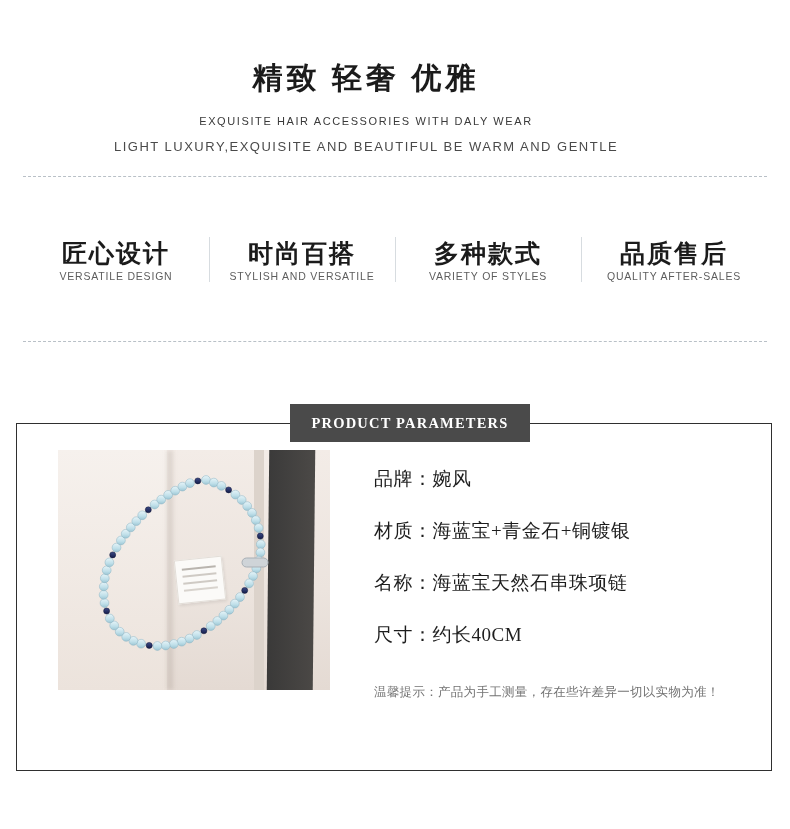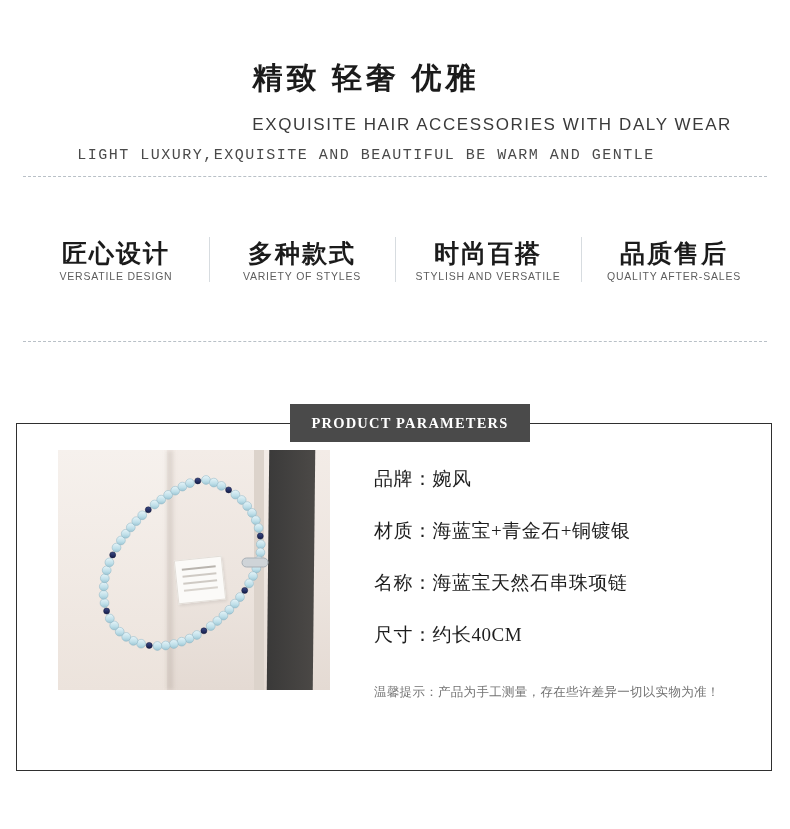--- a/index.html
+++ b/index.html
@@ -27,32 +27,30 @@
   }
   .header-title {
     font-family: "Liberation Serif", serif;
     font-size: 30px;
     font-weight: bold;
     letter-spacing: 4px;
     color: #1b1b1b;
     margin: 0 0 16px 0;
   }
   .header-sub1 {
-    font-size: 17px;
+    font-size: 11px;
     letter-spacing: 1.6px;
     color: #3a3a3a;
     margin: 14px 0 12px 0;
-    text-align: right;
   }
   .header-sub2 {
-    font-size: 15px;
+    font-size: 13px;
     letter-spacing: 1.5px;
     color: #4a4a4a;
     margin: 0;
-    font-family: Liberation Mono, monospace;
   }
 
   
   .features {
     position: absolute;
     left: 23px;
     top: 176px;
     width: 744px;
     height: 164px;
     border-top: 1px dashed #b9c0c7;
@@ -220,26 +218,26 @@
     <div class="header-sub1">EXQUISITE HAIR ACCESSORIES WITH DALY WEAR</div>
     <div class="header-sub2">LIGHT LUXURY,EXQUISITE AND BEAUTIFUL BE WARM AND GENTLE</div>
   </div>
 
   <div class="features">
     <div class="feature">
       <div class="feature-cn">匠心设计</div>
       <div class="feature-en">VERSATILE DESIGN</div>
     </div>
     <div class="feature">
+      <div class="feature-cn">时尚百搭</div>
+      <div class="feature-en">STYLISH AND VERSATILE</div>
+    </div>
+    <div class="feature">
       <div class="feature-cn">多种款式</div>
       <div class="feature-en">VARIETY OF STYLES</div>
-    </div>
-    <div class="feature">
-      <div class="feature-cn">时尚百搭</div>
-      <div class="feature-en">STYLISH AND VERSATILE</div>
     </div>
     <div class="feature">
       <div class="feature-cn">品质售后</div>
       <div class="feature-en">QUALITY AFTER-SALES</div>
     </div>
   </div>
 
   <div class="params-wrap">
     <div class="params-badge">PRODUCT PARAMETERS</div>
     <div class="params-box"></div>

